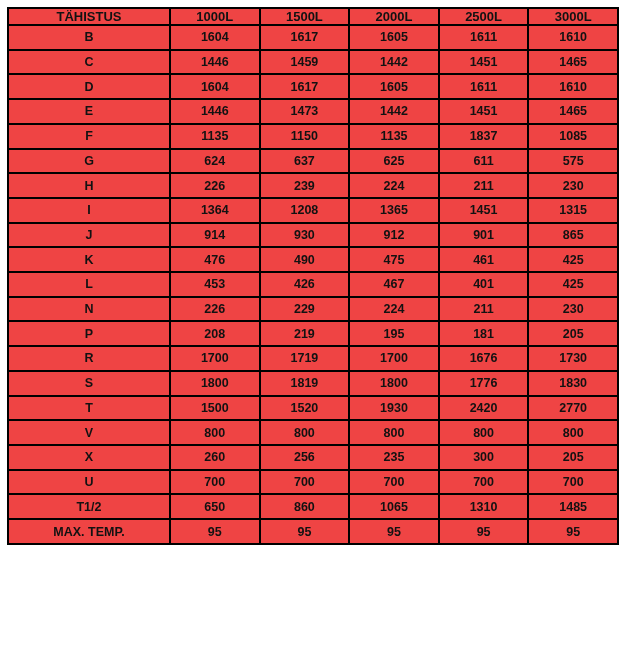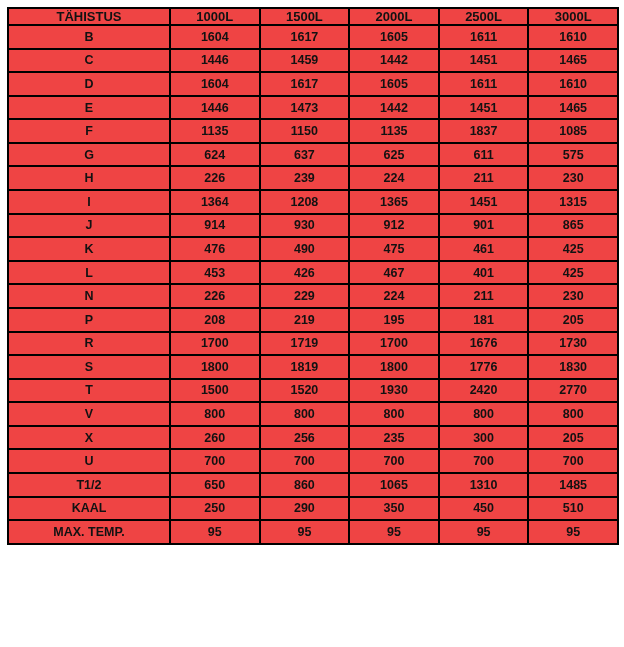--- a/index.html
+++ b/index.html
@@ -219,28 +219,20 @@
         </tr>
         <tr>
           <td>T1/2</td>
           <td>650</td>
           <td>860</td>
           <td>1065</td>
           <td>1310</td>
           <td>1485</td>
         </tr>
         <tr>
-          <td>KAAL</td>
-          <td>250</td>
-          <td>290</td>
-          <td>350</td>
-          <td>450</td>
-          <td>510</td>
-        </tr>
-        <tr>
           <td>MAX. TEMP.</td>
           <td>95</td>
           <td>95</td>
           <td>95</td>
           <td>95</td>
           <td>95</td>
         </tr>
       </tbody>
   </table>
 </div>

